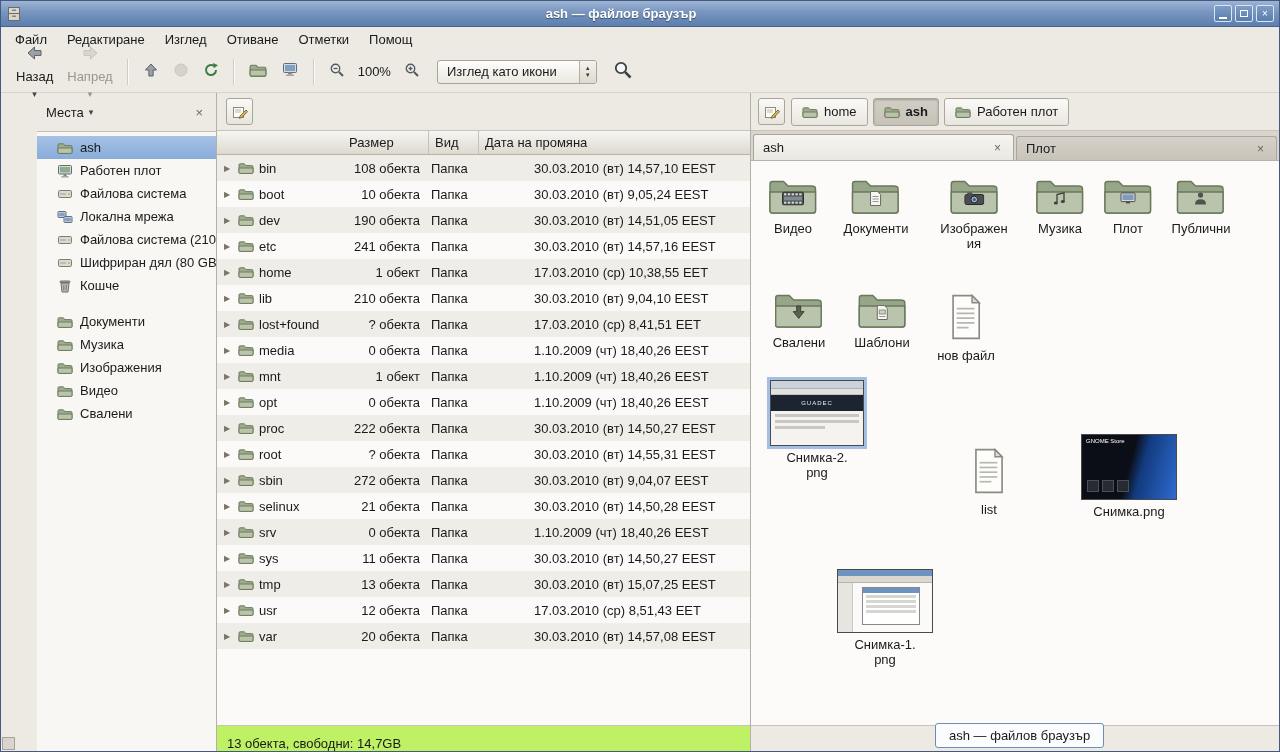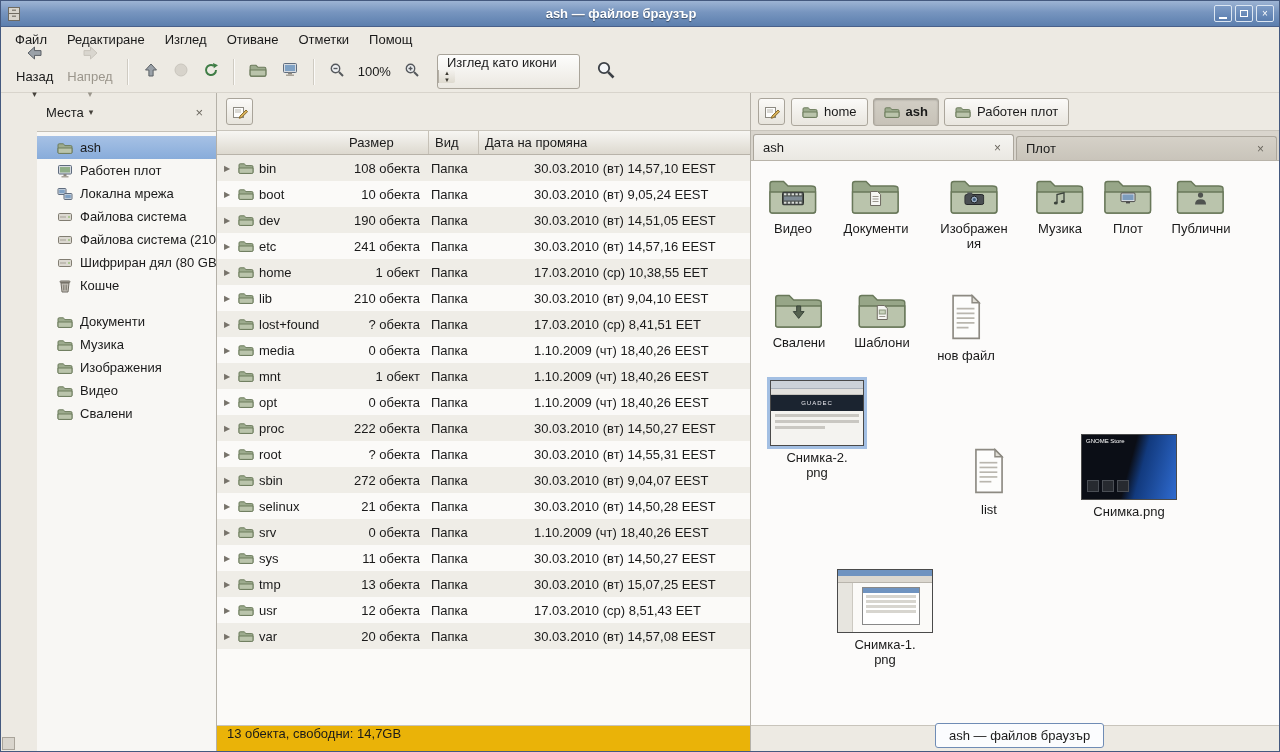--- a/index.html
+++ b/index.html
@@ -23,22 +23,22 @@
   .menubar { height:24px; flex:0 0 24px; display:flex; align-items:center; padding-left:4px; background:#EDEAE3; }
   .menu-item { padding:18px 10px; }
   .toolbar { height:42px; flex:0 0 42px; display:flex; align-items:center; padding:0 8px;
     background:#EDEAE3; border-bottom:1px solid #d8d4cc; }
   .tb-btn { display:flex; align-items:center; gap:5px; padding:5px 7px; border-radius:3px;flex-direction:column; }
   .tb-btn.disabled { color:#9b968c; }
   .tb-btn.disabled svg { opacity:.45; }
   .caret { font-size:9px; color:#45413b; }
   .tb-sep { width:2px; height:26px; margin:0 7px; border-left:1px solid #cfcbc2; border-right:1px solid #fbfaf8; }
   .zoom-label { padding:0 6px; }
-  .combo { display:flex; align-items:center; height:35px; margin-left:10px; border:1px solid #a9a49a;
-    border-radius:3px; background:linear-gradient(#fdfdfc,#ebe8e1);flex-direction:column; }
+  .combo { display:flex; align-items:center; height:24px; margin-left:10px; border:1px solid #a9a49a;
+    border-radius:3px; background:linear-gradient(#fdfdfc,#ebe8e1); }
   .combo-text { padding:0 22px 0 9px; }
   .combo-arrows { width:17px; align-self:stretch; border-left:1px solid #b4afa5; display:flex; flex-direction:column;
     align-items:center; justify-content:center; font-size:6px; color:#3c3931; line-height:1.1;
     background:linear-gradient(#f4f2ee,#dedacf); border-radius:0 2px 2px 0; }
   .search-btn { margin-left:12px; padding:4px; }
 
   
   .content { flex:1 1 auto; display:flex; min-height:0; }
 
   
@@ -69,22 +69,22 @@
   .sort-arrow { margin-left:auto; font-size:9px; color:#55514a; padding-left:4px; }
   .table-body { flex:1; overflow:hidden; }
   .tr { display:flex; height:26px; align-items:center; white-space:nowrap; }
   .tr:nth-child(odd) { background:#efede7; }
   .td { overflow:hidden; }
   .td.c0 { width:126px; display:flex; align-items:center; gap:5px; padding-left:7px; }
   .exp { font-size:8px; color:#77736a; width:9px; }
   .td.c1 { width:86px; text-align:right; padding-right:9px; }
   .td.c2 { width:50px; padding-left:2px; }
   .td.c3 { flex:1; padding-left:7px;margin-left:48px; }
-  .statusbar { height:26px; flex:0 0 26px; background:#eab308; border-top:1px solid #c8c4bb;
-    display:flex; align-items:flex-start; padding:0 10px;margin-top:36px; }
+  .statusbar { height:26px; flex:0 0 26px; background:#bef264; border-top:1px solid #c8c4bb;
+    display:flex; align-items:flex-end; padding:0 10px;margin-top:36px; }
 
   
   .right-pane { width:528px; flex:0 0 528px; display:flex; flex-direction:column; }
   .breadcrumb-bar { height:38px; flex:0 0 38px; background:#EDEAE3; display:flex; align-items:center; gap:6px;
     padding:0 7px; border-bottom:1px solid #c8c4bb; }
   .crumbs { display:flex; gap:5px; }
   .crumb { display:flex; align-items:center; gap:6px; height:28px; padding:0 10px; border:1px solid #aba69c;
     border-radius:3px; background:linear-gradient(#fbfaf8,#e9e6df); white-space:nowrap; }
   .crumb.active { background:linear-gradient(#d2cec5,#c7c2b8); box-shadow:inset 0 1px 2px rgba(0,0,0,.25); font-weight:bold; }
   .tabbar { height:30px; flex:0 0 30px; background:#d9d5cd; display:flex; gap:2px; padding:3px 2px 0 2px;
@@ -269,37 +269,37 @@
                 <rect x="3" y="4" width="10" height="5.5" fill="#8fae87"></rect>
                 <rect x="6.5" y="11" width="3" height="2" fill="#8b8780"></rect>
                 <rect x="4.5" y="13" width="7" height="1.5" fill="#a9a49a"></rect>
               </svg>
             </span>
             <span>Работен плот</span>
           </div>
           <div class="side-item">
             <span class="icon16">
               <svg width="16" height="16" viewBox="0 0 16 16">
+                <rect x="1.5" y="4.5" width="13" height="7" rx="1.2" fill="#dcd9d1" stroke="#817d72"></rect>
+                <circle cx="12" cy="8" r="1" fill="#9ec07c"></circle>
+                <rect x="3" y="7.3" width="6" height="1.4" fill="#b4b0a7"></rect>
+              </svg>
+            </span>
+            <span>Файлова система</span>
+          </div>
+          <div class="side-item">
+            <span class="icon16">
+              <svg width="16" height="16" viewBox="0 0 16 16">
                 <rect x="1" y="2.5" width="8" height="6" rx=".8" fill="#d5dae0" stroke="#5f6c7e"></rect>
                 <rect x="2.2" y="3.7" width="5.6" height="3.6" fill="#7fa1c4"></rect>
                 <rect x="7" y="7.5" width="8" height="6" rx=".8" fill="#d5dae0" stroke="#5f6c7e"></rect>
                 <rect x="8.2" y="8.7" width="5.6" height="3.6" fill="#7fa1c4"></rect>
               </svg>
             </span>
             <span>Локална мрежа</span>
-          </div>
-          <div class="side-item">
-            <span class="icon16">
-              <svg width="16" height="16" viewBox="0 0 16 16">
-                <rect x="1.5" y="4.5" width="13" height="7" rx="1.2" fill="#dcd9d1" stroke="#817d72"></rect>
-                <circle cx="12" cy="8" r="1" fill="#9ec07c"></circle>
-                <rect x="3" y="7.3" width="6" height="1.4" fill="#b4b0a7"></rect>
-              </svg>
-            </span>
-            <span>Файлова система</span>
           </div>
           <div class="side-item">
             <span class="icon16">
               <svg width="16" height="16" viewBox="0 0 16 16">
                 <rect x="1.5" y="4.5" width="13" height="7" rx="1.2" fill="#dcd9d1" stroke="#817d72"></rect>
                 <circle cx="12" cy="8" r="1" fill="#9ec07c"></circle>
                 <rect x="3" y="7.3" width="6" height="1.4" fill="#b4b0a7"></rect>
               </svg>
             </span>
             <span>Файлова система (210 MB)</span>

